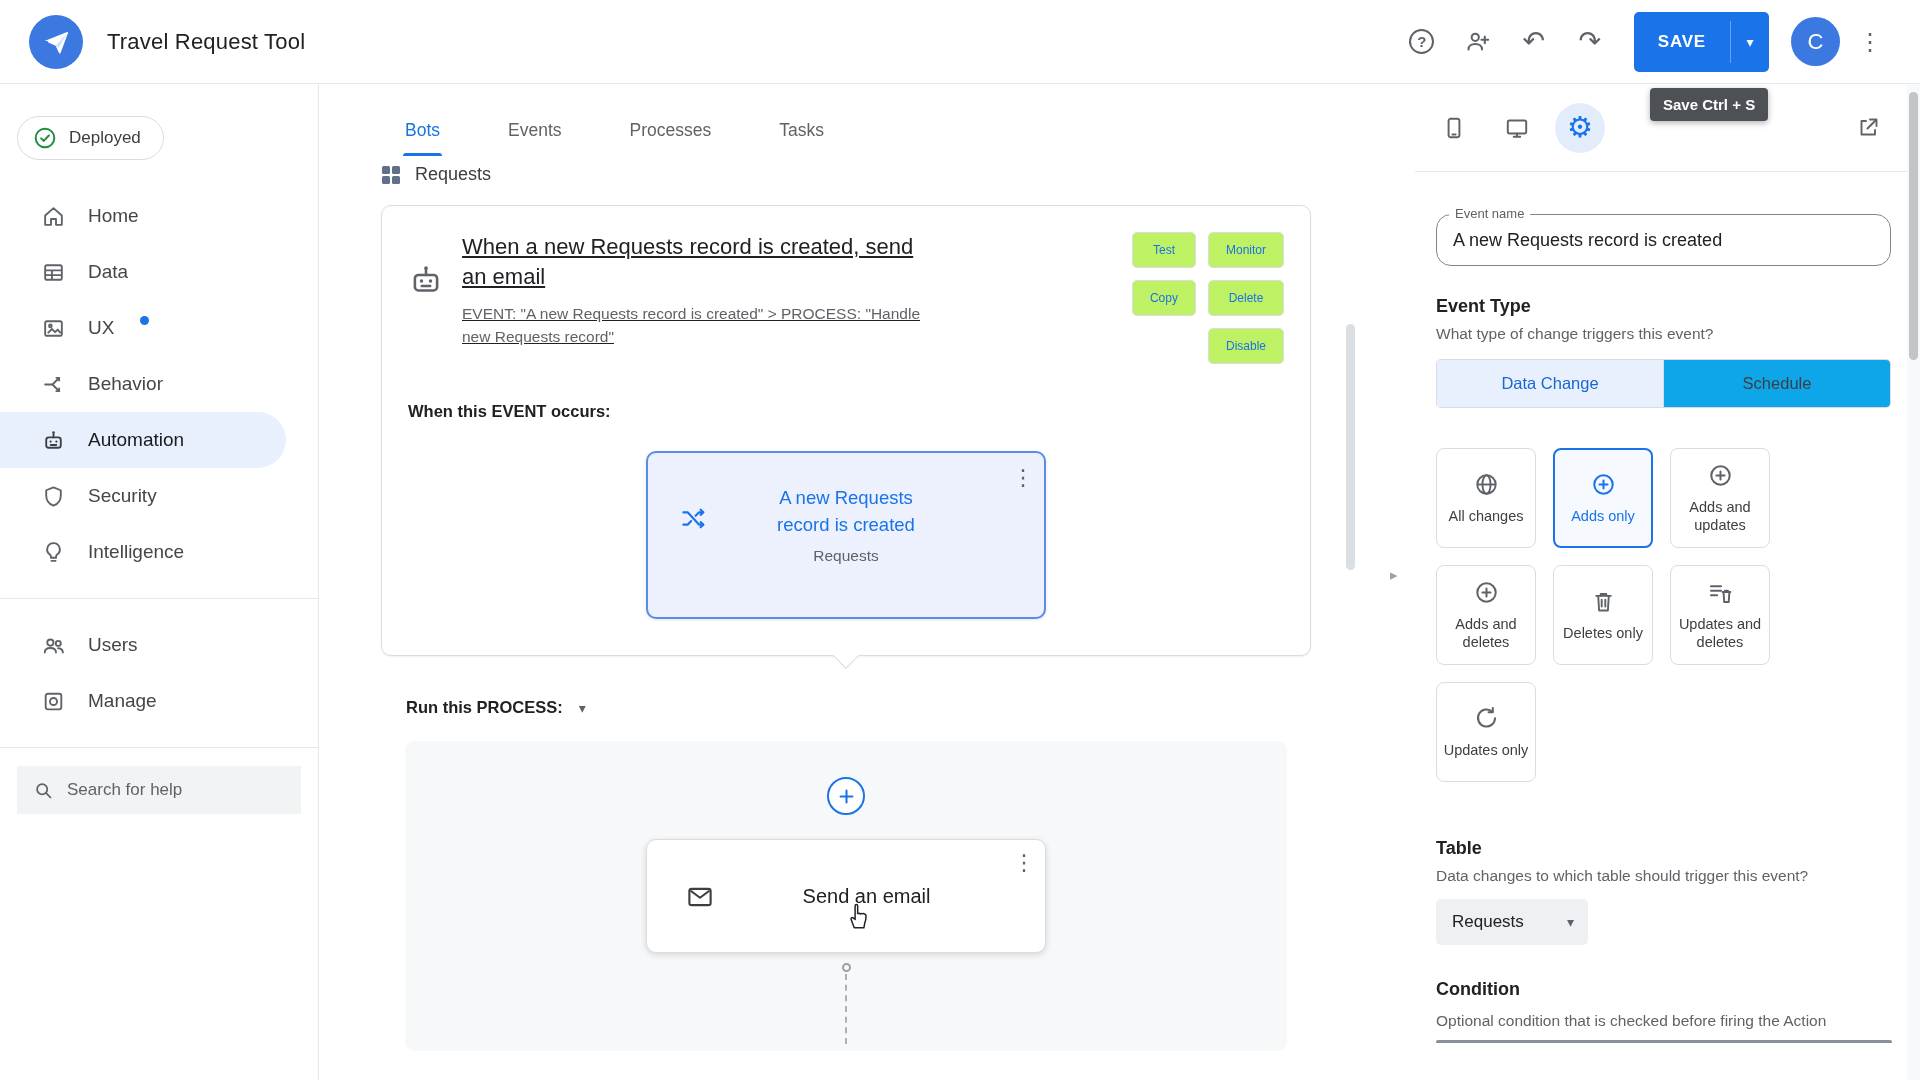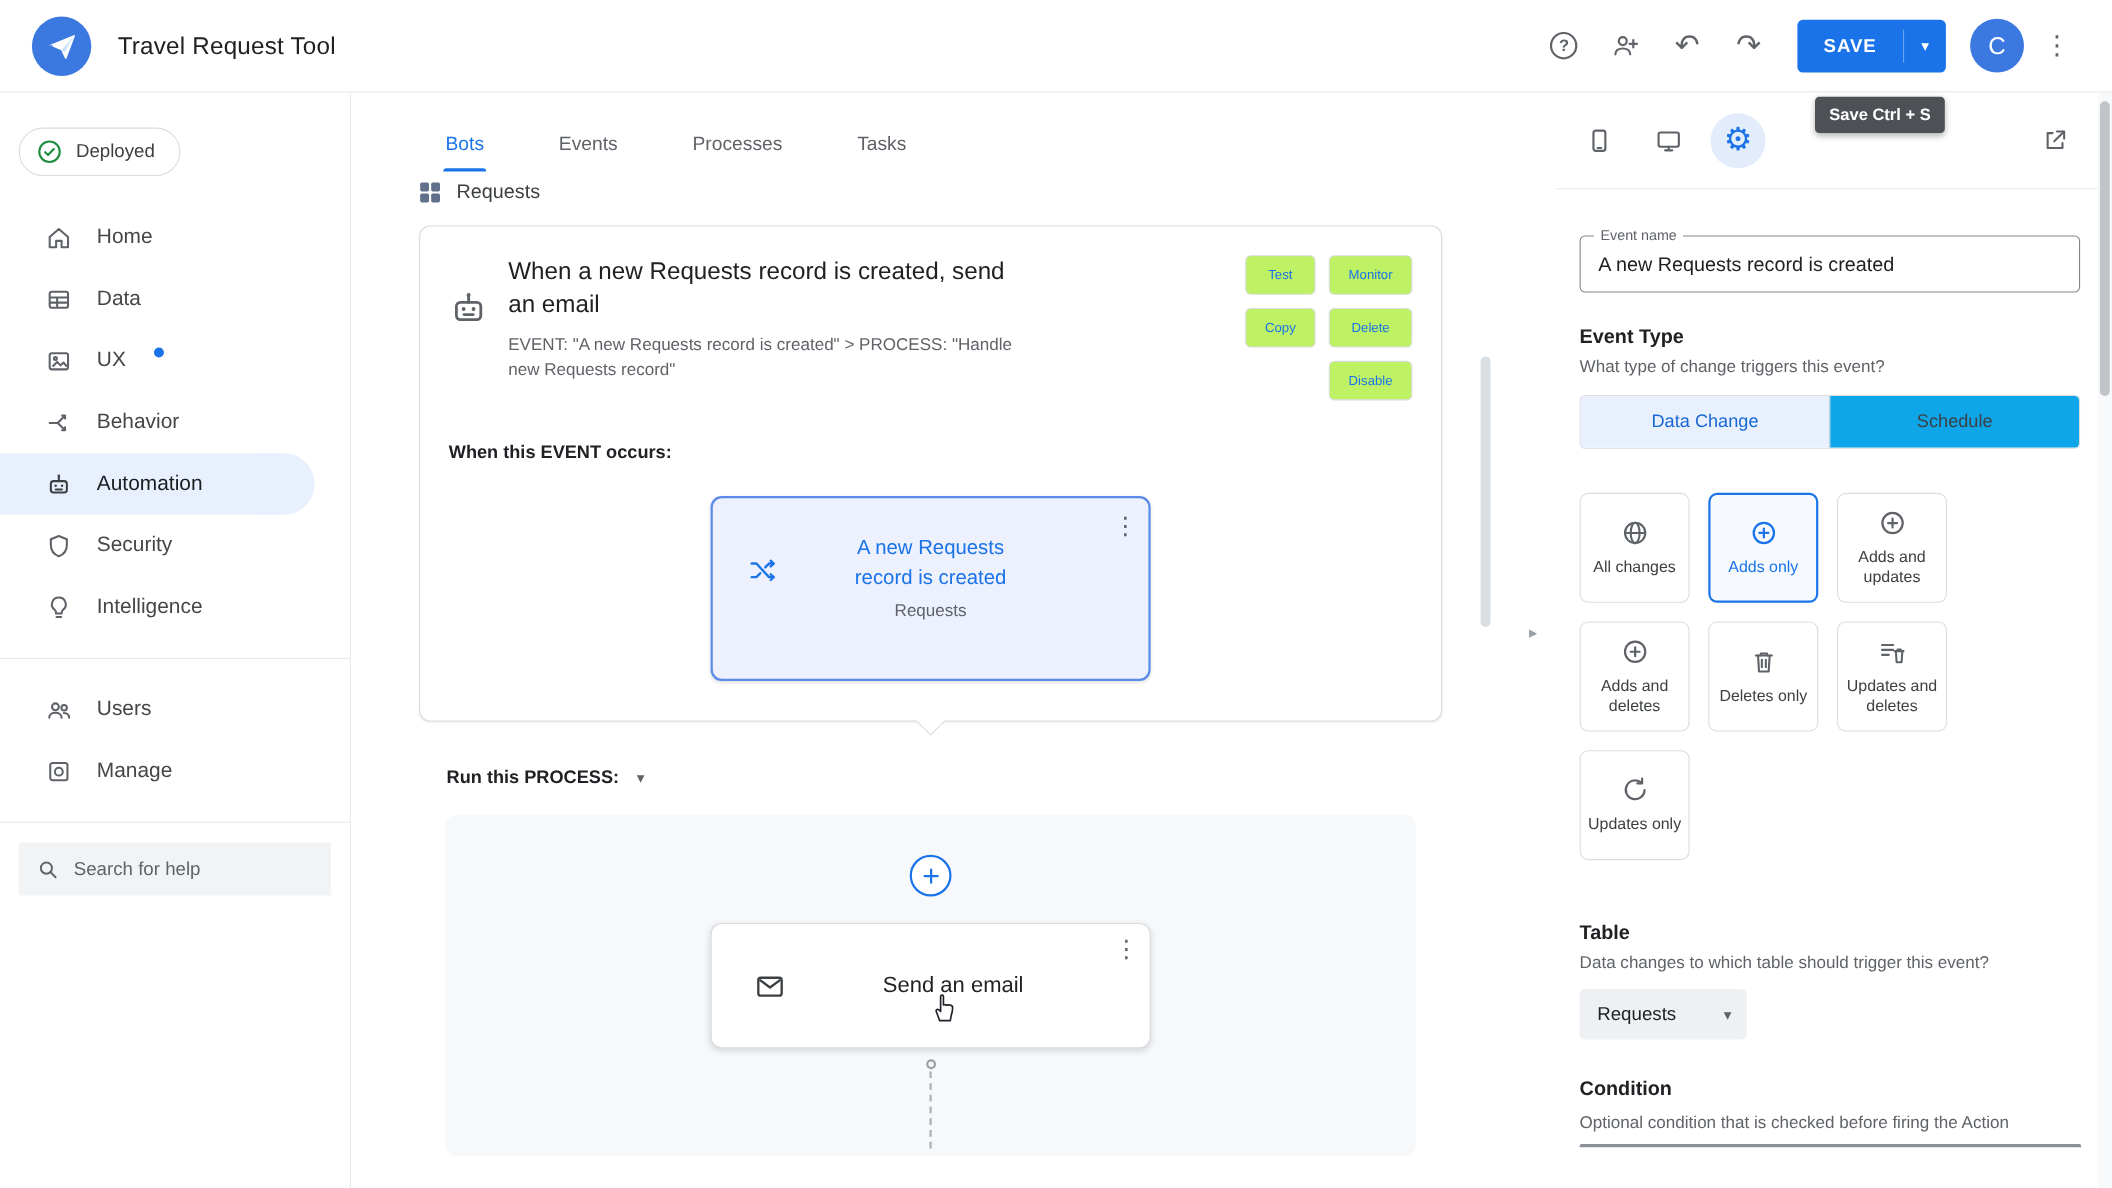--- a/index.html
+++ b/index.html
@@ -27,21 +27,21 @@
     display:flex; align-items:center; justify-content:center; color:#5f6368; cursor:pointer;
     margin-left:8px; font-family:inherit;
   }
   .glyph-arrow { font-size:27px; line-height:1; color:#5f6368; }
   .help-ring {
     width:25px; height:25px; border:2px solid #5f6368; border-radius:50%;
     display:flex; align-items:center; justify-content:center;
     font-size:15px; font-weight:700; color:#5f6368;
   }
   .save-btn {
-    margin-left:20px; height:48px; background:#1a73e8; border:none; border-radius:5px;
+    margin-left:20px; height:60px; background:#1a73e8; border:none; border-radius:5px;
     display:flex; align-items:stretch; color:#fff; cursor:pointer; overflow:hidden; font-family:inherit;
   }
   .save-main { padding:0 24px; display:flex; align-items:center; font-size:17px; font-weight:700; letter-spacing:.8px; }
   .save-sep { width:1px; background:rgba(255,255,255,.35); margin:9px 0; }
   .save-caret { width:38px; display:flex; align-items:center; justify-content:center; font-size:14px; }
   .avatar {
     margin-left:22px; width:49px; height:49px; border-radius:50%; background:#3b79e1;
     color:#fff; font-size:22px; font-weight:500; display:flex; align-items:center; justify-content:center;
     border:none; cursor:pointer; font-family:inherit;
   }
@@ -93,21 +93,21 @@
   .tab.active::after { content:""; position:absolute; left:0; right:0; bottom:0; height:3px; background:#1a73e8; border-radius:3px 3px 0 0; }
   .breadcrumb { display:flex; align-items:center; gap:14px; margin:8px 0 0 61px; font-size:18px; color:#3c4043; }
 
   .bot-card {
     margin:20px 0 0 61px; width:930px; background:#fff;
     border:1px solid #dadce0; border-radius:10px; position:relative;
     padding:26px 26px 36px; box-shadow:0 1px 2px rgba(60,64,67,.08);
   }
   .bot-head { display:flex; gap:18px; }
   .bot-avatar { color:#5f6368; margin-top:30px; flex:0 0 auto; }
-  .bot-titleblock { flex:1; }
+  .bot-titleblock { flex:1;text-decoration:underline; }
   .bot-title { font-size:22px; line-height:1.35; color:#202124; max-width:470px; }
   .bot-sub { margin-top:12px; font-size:15.5px; line-height:1.45; color:#5f6368; max-width:475px; }
   .bot-actions { display:grid; grid-template-columns:auto auto; gap:12px; align-self:flex-start; }
   .act-btn {
     height:36px; padding:0 17px; border:1px solid #dadce0; border-radius:5px; background:#bef264;
     color:#1a73e8; font-size:12px; font-family:inherit; cursor:pointer;
     display:flex; align-items:center; justify-content:center;
   }
   .act-disable { grid-column:2; }
   .section-label { margin-top:38px; font-size:16.5px; font-weight:700; color:#202124; }
@@ -166,21 +166,21 @@
   .ptool-btn {
     width:50px; height:50px; border-radius:50%; border:none; background:transparent; cursor:pointer;
     display:flex; align-items:center; justify-content:center; color:#5f6368; margin-right:13px; font-family:inherit;
   }
   .ptool-btn.active { background:#e3ecfb; color:#1a73e8; }
   .gear-glyph { font-size:29px; line-height:1; }
   .ptool-spacer { flex:1; }
   .panel-body { padding:0 16px 0 21px; }
 
   .field {
-    margin-top:42px; height:52px; border:1px solid #80868b; border-radius:5px;
+    margin-top:42px; height:52px; border:1px solid #80868b; border-radius:15px;
     position:relative; display:flex; align-items:center; padding:0 16px;
   }
   .field-label {
     position:absolute; top:-9px; left:12px; background:#fff; padding:0 6px;
     font-size:13px; color:#5f6368;
   }
   .field input {
     width:100%; border:none; outline:none; font-family:inherit; font-size:18px; color:#202124; background:transparent;
   }
   .panel-h { margin-top:30px; font-size:18px; font-weight:700; color:#202124; }

